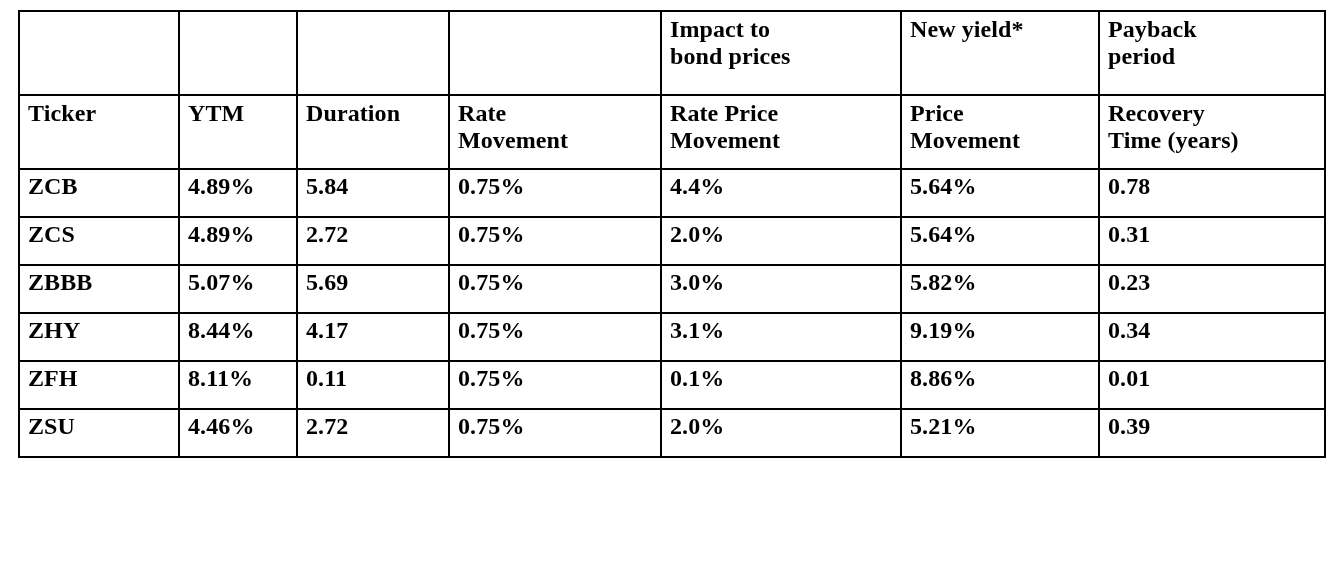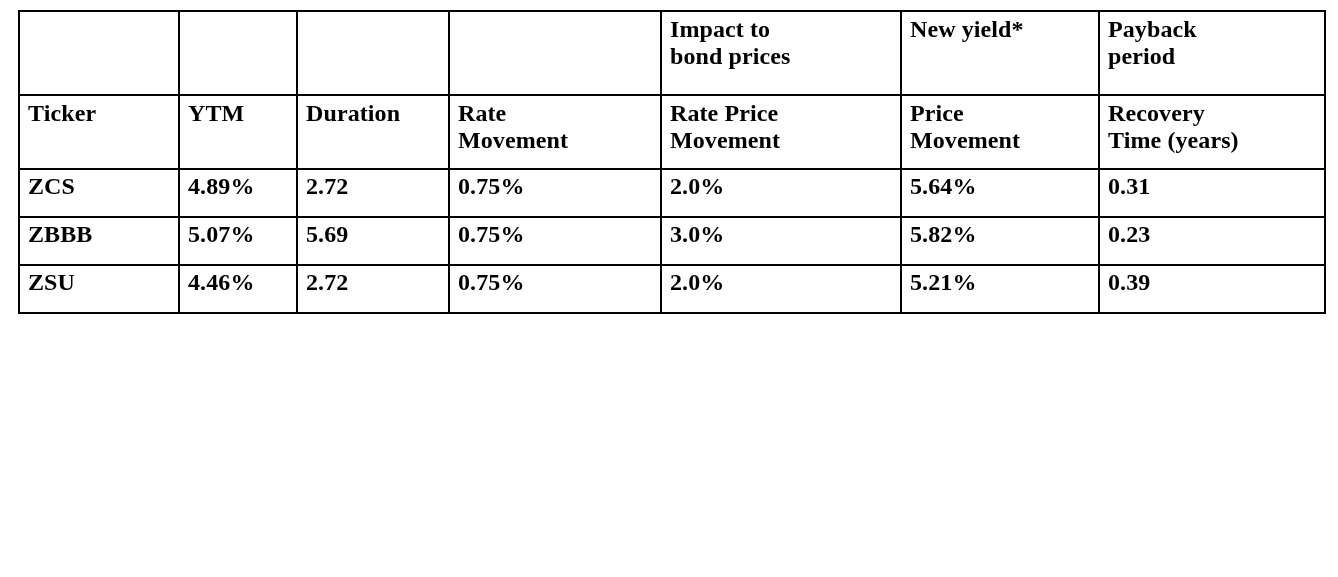--- a/index.html
+++ b/index.html
@@ -92,38 +92,65 @@
 Movement</td>
         <td>Rate Price
 Movement</td>
         <td>Price
 Movement</td>
         <td>Recovery
 Time (years)</td>
       </tr>
 
       <tr class="data-row">
+        <td>ZCB</td>
+        <td>4.89%</td>
+        <td>5.84</td>
+        <td>0.75%</td>
+        <td>4.4%</td>
+        <td>5.64%</td>
+        <td>0.78</td>
+      </tr>
+      <tr class="data-row">
         <td>ZCS</td>
         <td>4.89%</td>
         <td>2.72</td>
         <td>0.75%</td>
         <td>2.0%</td>
         <td>5.64%</td>
         <td>0.31</td>
       </tr>
       <tr class="data-row">
         <td>ZBBB</td>
         <td>5.07%</td>
         <td>5.69</td>
         <td>0.75%</td>
         <td>3.0%</td>
         <td>5.82%</td>
         <td>0.23</td>
       </tr>
       <tr class="data-row">
+        <td>ZHY</td>
+        <td>8.44%</td>
+        <td>4.17</td>
+        <td>0.75%</td>
+        <td>3.1%</td>
+        <td>9.19%</td>
+        <td>0.34</td>
+      </tr>
+      <tr class="data-row">
+        <td>ZFH</td>
+        <td>8.11%</td>
+        <td>0.11</td>
+        <td>0.75%</td>
+        <td>0.1%</td>
+        <td>8.86%</td>
+        <td>0.01</td>
+      </tr>
+      <tr class="data-row">
         <td>ZSU</td>
         <td>4.46%</td>
         <td>2.72</td>
         <td>0.75%</td>
         <td>2.0%</td>
         <td>5.21%</td>
         <td>0.39</td>
       </tr>
 
     </tbody>

